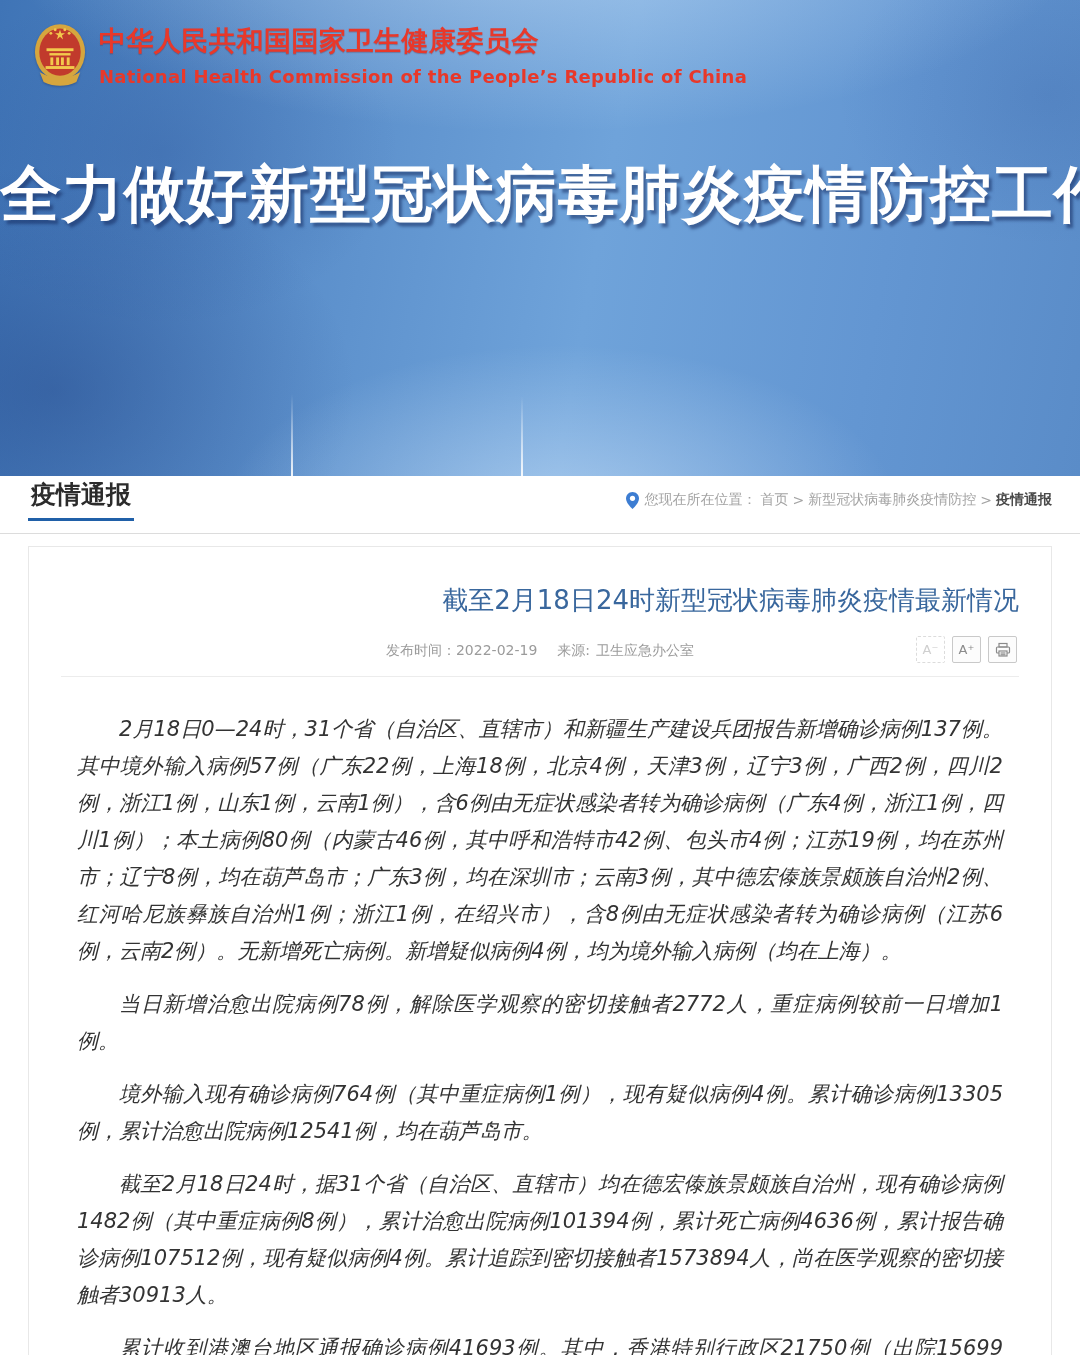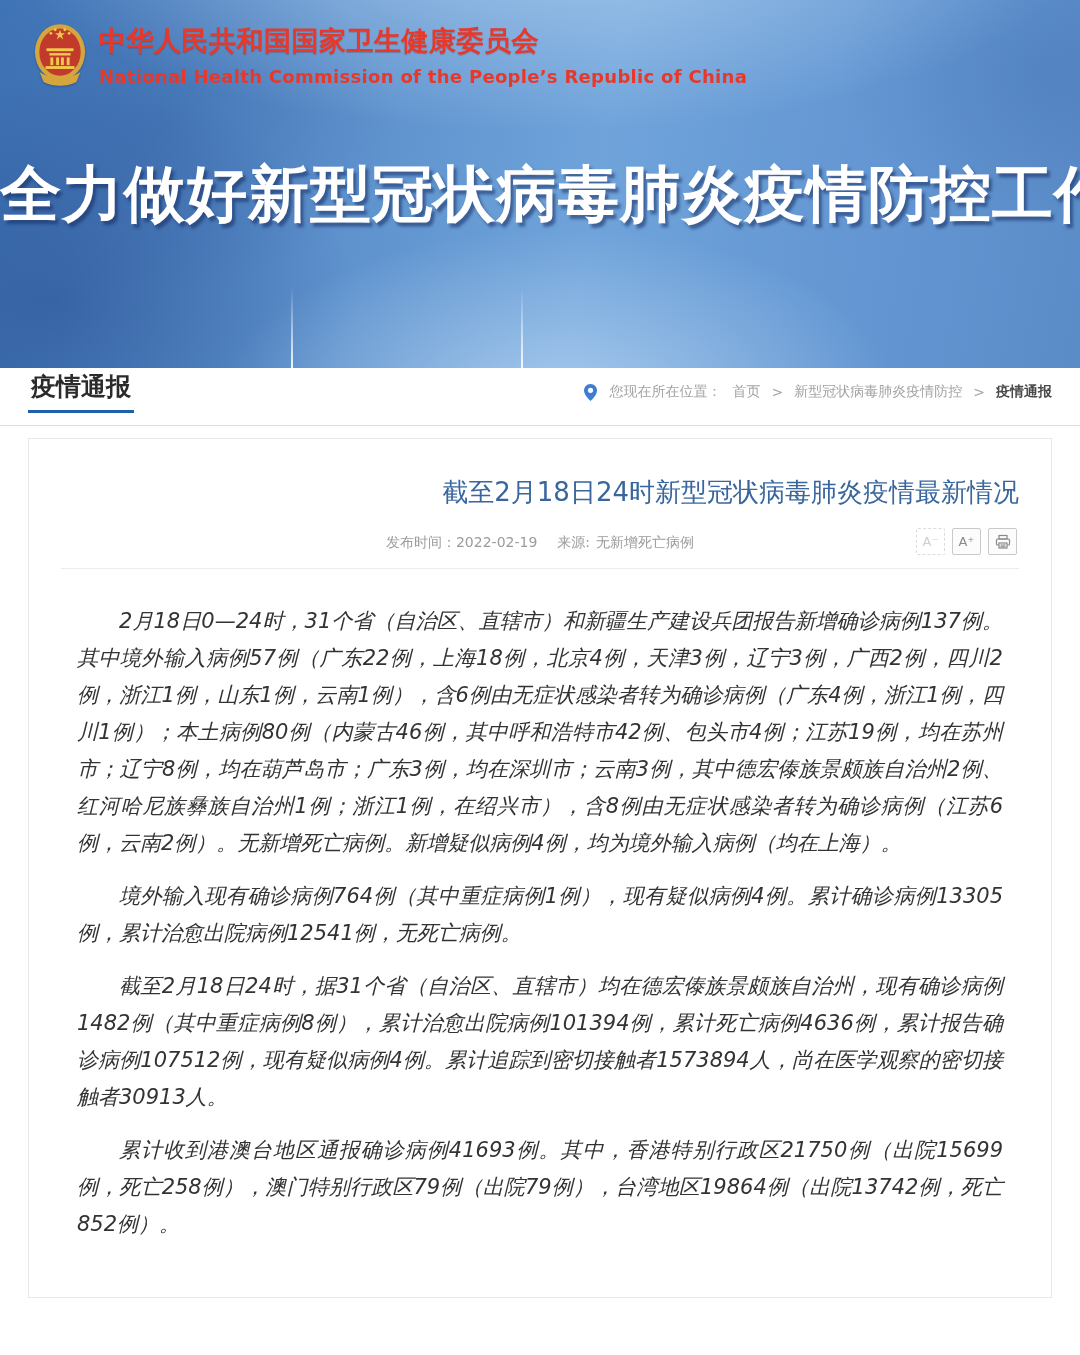--- a/index.html
+++ b/index.html
@@ -2,21 +2,21 @@
 <html><head>
 <meta charset="utf-8">
 <style>
   * { box-sizing: border-box; }
   html,body { margin:0; padding:0; background:#ffffff; }
   body { font-family:"DejaVu Sans","Liberation Sans",sans-serif; }
   .page { width:1080px; min-height:1355px; margin:0 auto; position:relative; background:#fff; overflow:hidden; }
 
   
   .banner {
-    position:relative; height:368px; overflow:hidden;
+    position:relative; height:476px; overflow:hidden;
     background:
       radial-gradient(900px 320px at 50% -60px, rgba(205,228,250,0.55), rgba(205,228,250,0) 60%),
       radial-gradient(520px 260px at 52% 108%, rgba(220,238,255,0.5), rgba(220,238,255,0) 65%),
       radial-gradient(430px 320px at 5% 82%, rgba(24,52,118,0.34), rgba(24,52,118,0) 70%),
       radial-gradient(330px 240px at 15% 32%, rgba(32,66,138,0.22), rgba(32,66,138,0) 72%),
       radial-gradient(280px 200px at 97% 20%, rgba(40,78,150,0.18), rgba(40,78,150,0) 75%),
       linear-gradient(100deg, #3f74b6 0%, #5b8fcb 30%, #6fa3da 55%, #6396d2 80%, #5a8cc8 100%);
   }
   .banner-head { position:absolute; top:22px; left:34px; display:flex; align-items:center; gap:13px; }
   .emblem { width:52px; height:66px; filter:drop-shadow(0 1px 1px rgba(0,0,40,0.25)); }
@@ -33,21 +33,21 @@
 
   
   .nav-row {
     height:58px; padding:8px 28px; border-bottom:1px solid #dcdcdc;
     display:flex; justify-content:space-between; align-items:flex-end;
   }
   .section-title {
     font-size:25px; font-weight:bold; color:#2b2b2b;
     padding:0 3px 7px; border-bottom:3px solid #2060a8; margin-bottom:4px; display:inline-block;
   }
-  .breadcrumb { font-size:14px; color:#a3a3a3; display:flex; align-items:center; gap:11px; padding-bottom:16px; }
+  .breadcrumb { font-size:14px; color:#a3a3a3; display:flex; align-items:center; gap:4px; padding-bottom:16px; }
   .breadcrumb a { color:#a3a3a3; text-decoration:none; cursor:pointer; }
   .breadcrumb .current { color:#4a4a4a; font-weight:bold; }
   .pin-icon { margin-right:2px; margin-top:1px; }
 
   
   .content-box { margin:12px 28px 0; border:1px solid #e8e8e8; padding:28px 32px 36px; min-height:860px; position:relative; background:#fff; }
   .article-title { text-align:right; color:#39679d; font-size:26px; font-weight:500; margin:8px 0 24px; }
   .meta-row { position:relative; border-bottom:1px solid #ececec; padding-bottom:16px; text-align:center; color:#9b9b9b; font-size:14px; }
   .meta-row .gap { display:inline-block; width:20px; }
   .meta-row .gap-sm { display:inline-block; width:6px; }
@@ -109,38 +109,39 @@
       <a>新型冠状病毒肺炎疫情防控</a>
       <span class="sep">&gt;</span>
       <span class="current">疫情通报</span>
     </div>
   </div>
 
   <div class="content-box">
     <h1 class="article-title">截至2月18日24时新型冠状病毒肺炎疫情最新情况</h1>
 
     <div class="meta-row">
-      <span>发布时间：</span><span>2022-02-19</span><span class="gap"></span><span>来源:</span><span class="gap-sm"></span><span>无新增死亡病例</span>
+      <span>发布时间：</span><span>2022-02-19</span><span class="gap"></span><span>来源:</span><span class="gap-sm"></span><span>卫生应急办公室</span>
       <div class="tools">
         <button class="tool dashed">A⁻</button>
         <button class="tool">A⁺</button>
         <button class="tool">
           <svg width="16" height="16" viewBox="0 0 16 16" xmlns="http://www.w3.org/2000/svg" fill="none" stroke="#8a8a8a" stroke-width="1.2">
             <rect x="4" y="1.5" width="8" height="3.5"></rect>
             <rect x="1.5" y="5" width="13" height="6" rx="1"></rect>
             <rect x="4" y="9" width="8" height="5" fill="#ffffff"></rect>
             <line x1="5.5" y1="11" x2="10.5" y2="11"></line>
             <line x1="5.5" y1="12.8" x2="10.5" y2="12.8"></line>
           </svg>
         </button>
       </div>
     </div>
 
     <div class="article-body">
       <p>2月18日0—24时，31个省（自治区、直辖市）和新疆生产建设兵团报告新增确诊病例137例。其中境外输入病例57例（广东22例，上海18例，北京4例，天津3例，辽宁3例，广西2例，四川2例，浙江1例，山东1例，云南1例），含6例由无症状感染者转为确诊病例（广东4例，浙江1例，四川1例）；本土病例80例（内蒙古46例，其中呼和浩特市42例、包头市4例；江苏19例，均在苏州市；辽宁8例，均在葫芦岛市；广东3例，均在深圳市；云南3例，其中德宏傣族景颇族自治州2例、红河哈尼族彝族自治州1例；浙江1例，在绍兴市），含8例由无症状感染者转为确诊病例（江苏6例，云南2例）。无新增死亡病例。新增疑似病例4例，均为境外输入病例（均在上海）。</p>
-      <p>境外输入现有确诊病例764例（其中重症病例1例），现有疑似病例4例。累计确诊病例13305例，累计治愈出院病例12541例，无死亡病例。</p>
+      <p>当日新增治愈出院病例78例，解除医学观察的密切接触者2772人，重症病例较前一日增加1例。</p>
+      <p>境外输入现有确诊病例764例（其中重症病例1例），现有疑似病例4例。累计确诊病例13305例，累计治愈出院病例12541例，均在葫芦岛市。</p>
       <p>截至2月18日24时，据31个省（自治区、直辖市）均在德宏傣族景颇族自治州，现有确诊病例1482例（其中重症病例8例），累计治愈出院病例101394例，累计死亡病例4636例，累计报告确诊病例107512例，现有疑似病例4例。累计追踪到密切接触者1573894人，尚在医学观察的密切接触者30913人。</p>
       <p>累计收到港澳台地区通报确诊病例41693例。其中，香港特别行政区21750例（出院15699例，死亡258例），澳门特别行政区79例（出院79例），台湾地区19864例（出院13742例，死亡852例）。</p>
 
     </div>
   </div>
 
 </div>
 
 </body></html>

